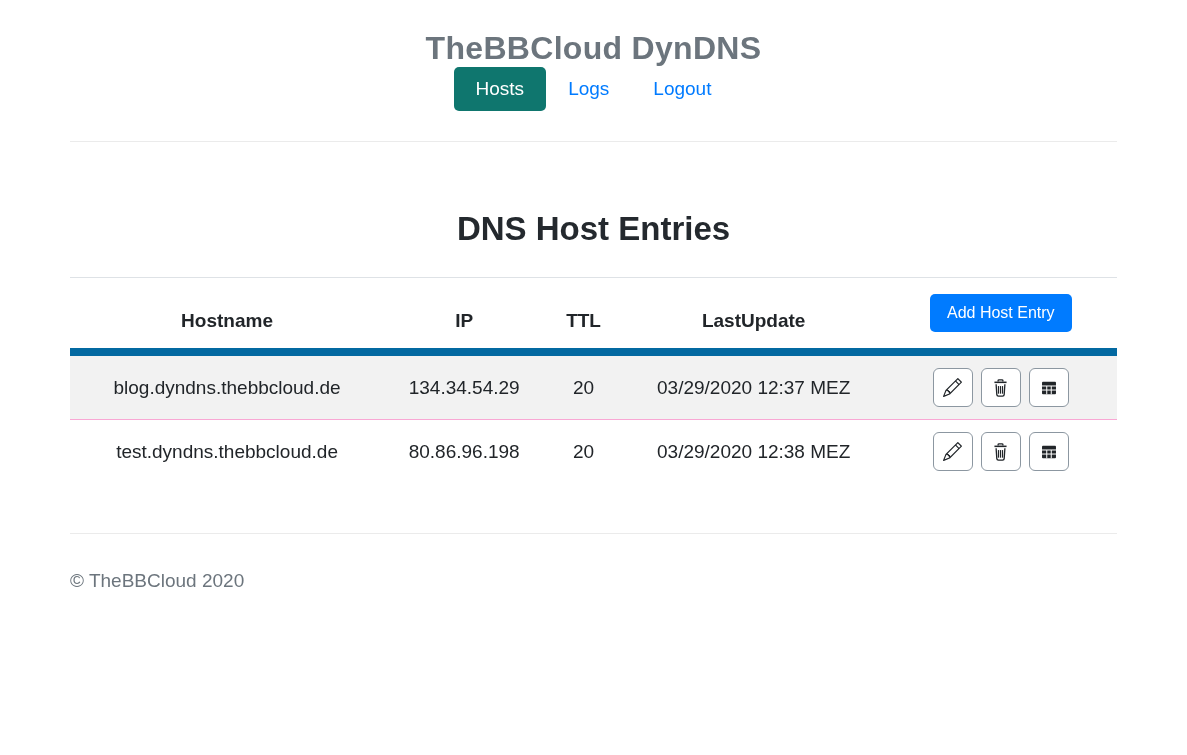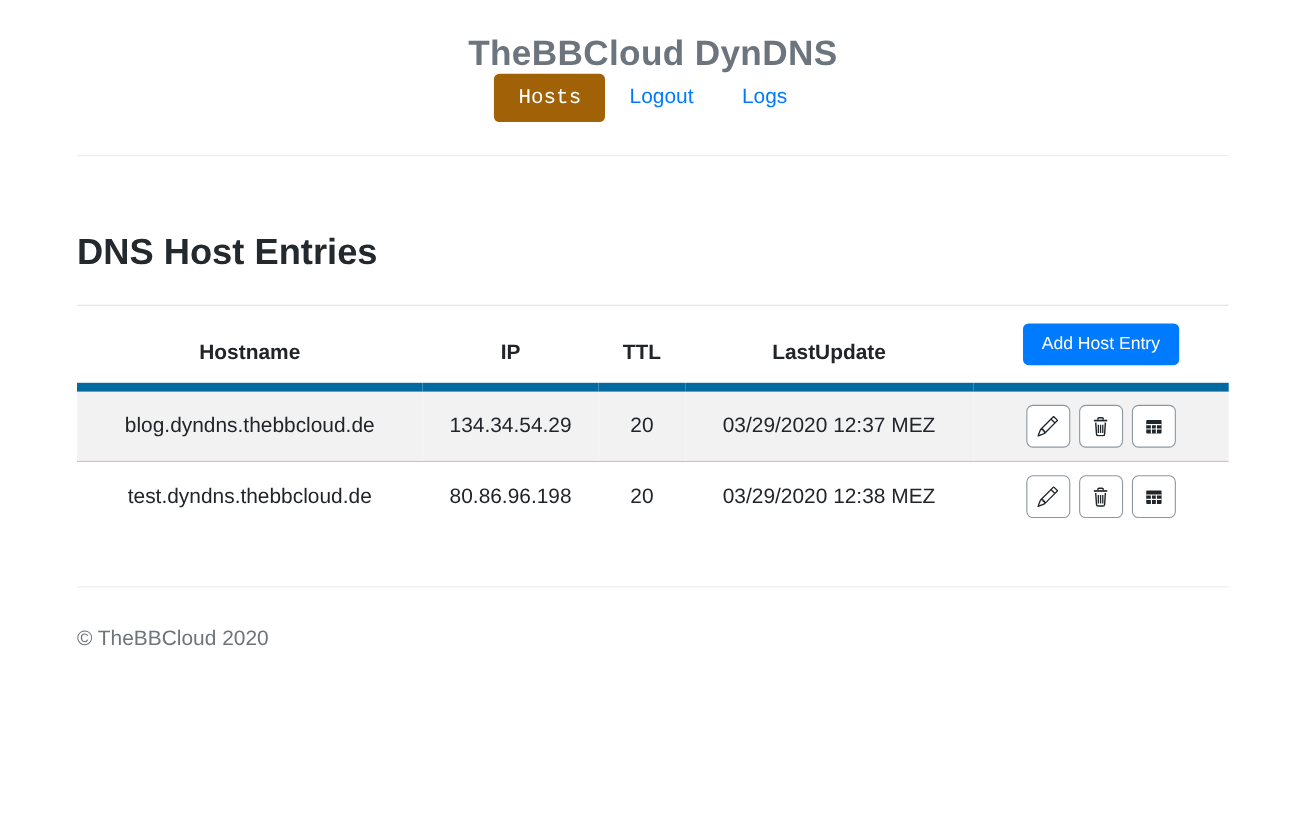--- a/index.html
+++ b/index.html
@@ -20,26 +20,26 @@
   .brand {
     font-size: 32px; font-weight: 600; color: #6c757d;
     margin: 0; letter-spacing: 0.3px;
   }
   .main-nav { display: flex; align-items: center; }
   .nav-item {
     font-size: 19px; text-decoration: none; color: #007bff;
     padding: 11px 22px; cursor: pointer; white-space: nowrap;
   }
   .nav-item.active {
-    background: #a16207; color: #fff; border-radius: 5px; font-family: Liberation Mono, monospace;
+    background: #0f766e; color: #fff; border-radius: 5px;
   }
 
   
   .page-title {
-    font-size: 33px; font-weight: 600;
+    text-align: center; font-size: 33px; font-weight: 600;
     color: #24292e; margin: 68px 0 29px;
   }
   table.host-table {
     width: 100%; border-collapse: collapse;
     border-top: 1px solid #dee2e6; font-size: 19px;
   }
   .host-table th {
     padding: 16px 12px 16px; text-align: center; vertical-align: bottom;
     font-weight: 700; border-bottom: 8px solid #0369a1; color: #212529;
   }
@@ -72,22 +72,22 @@
 </style>
 </head>
 <body>
 
 <div class="container">
 
   <header class="page-header">
     <h1 class="brand">TheBBCloud DynDNS</h1>
     <nav class="main-nav">
       <a class="nav-item active">Hosts</a>
+      <a class="nav-item">Logs</a>
       <a class="nav-item">Logout</a>
-      <a class="nav-item">Logs</a>
     </nav>
   </header>
 
   <main>
     <h2 class="page-title">DNS Host Entries</h2>
 
     <table class="host-table">
       <colgroup>
         <col style="width:30%">
           <col style="width:15.3%">

